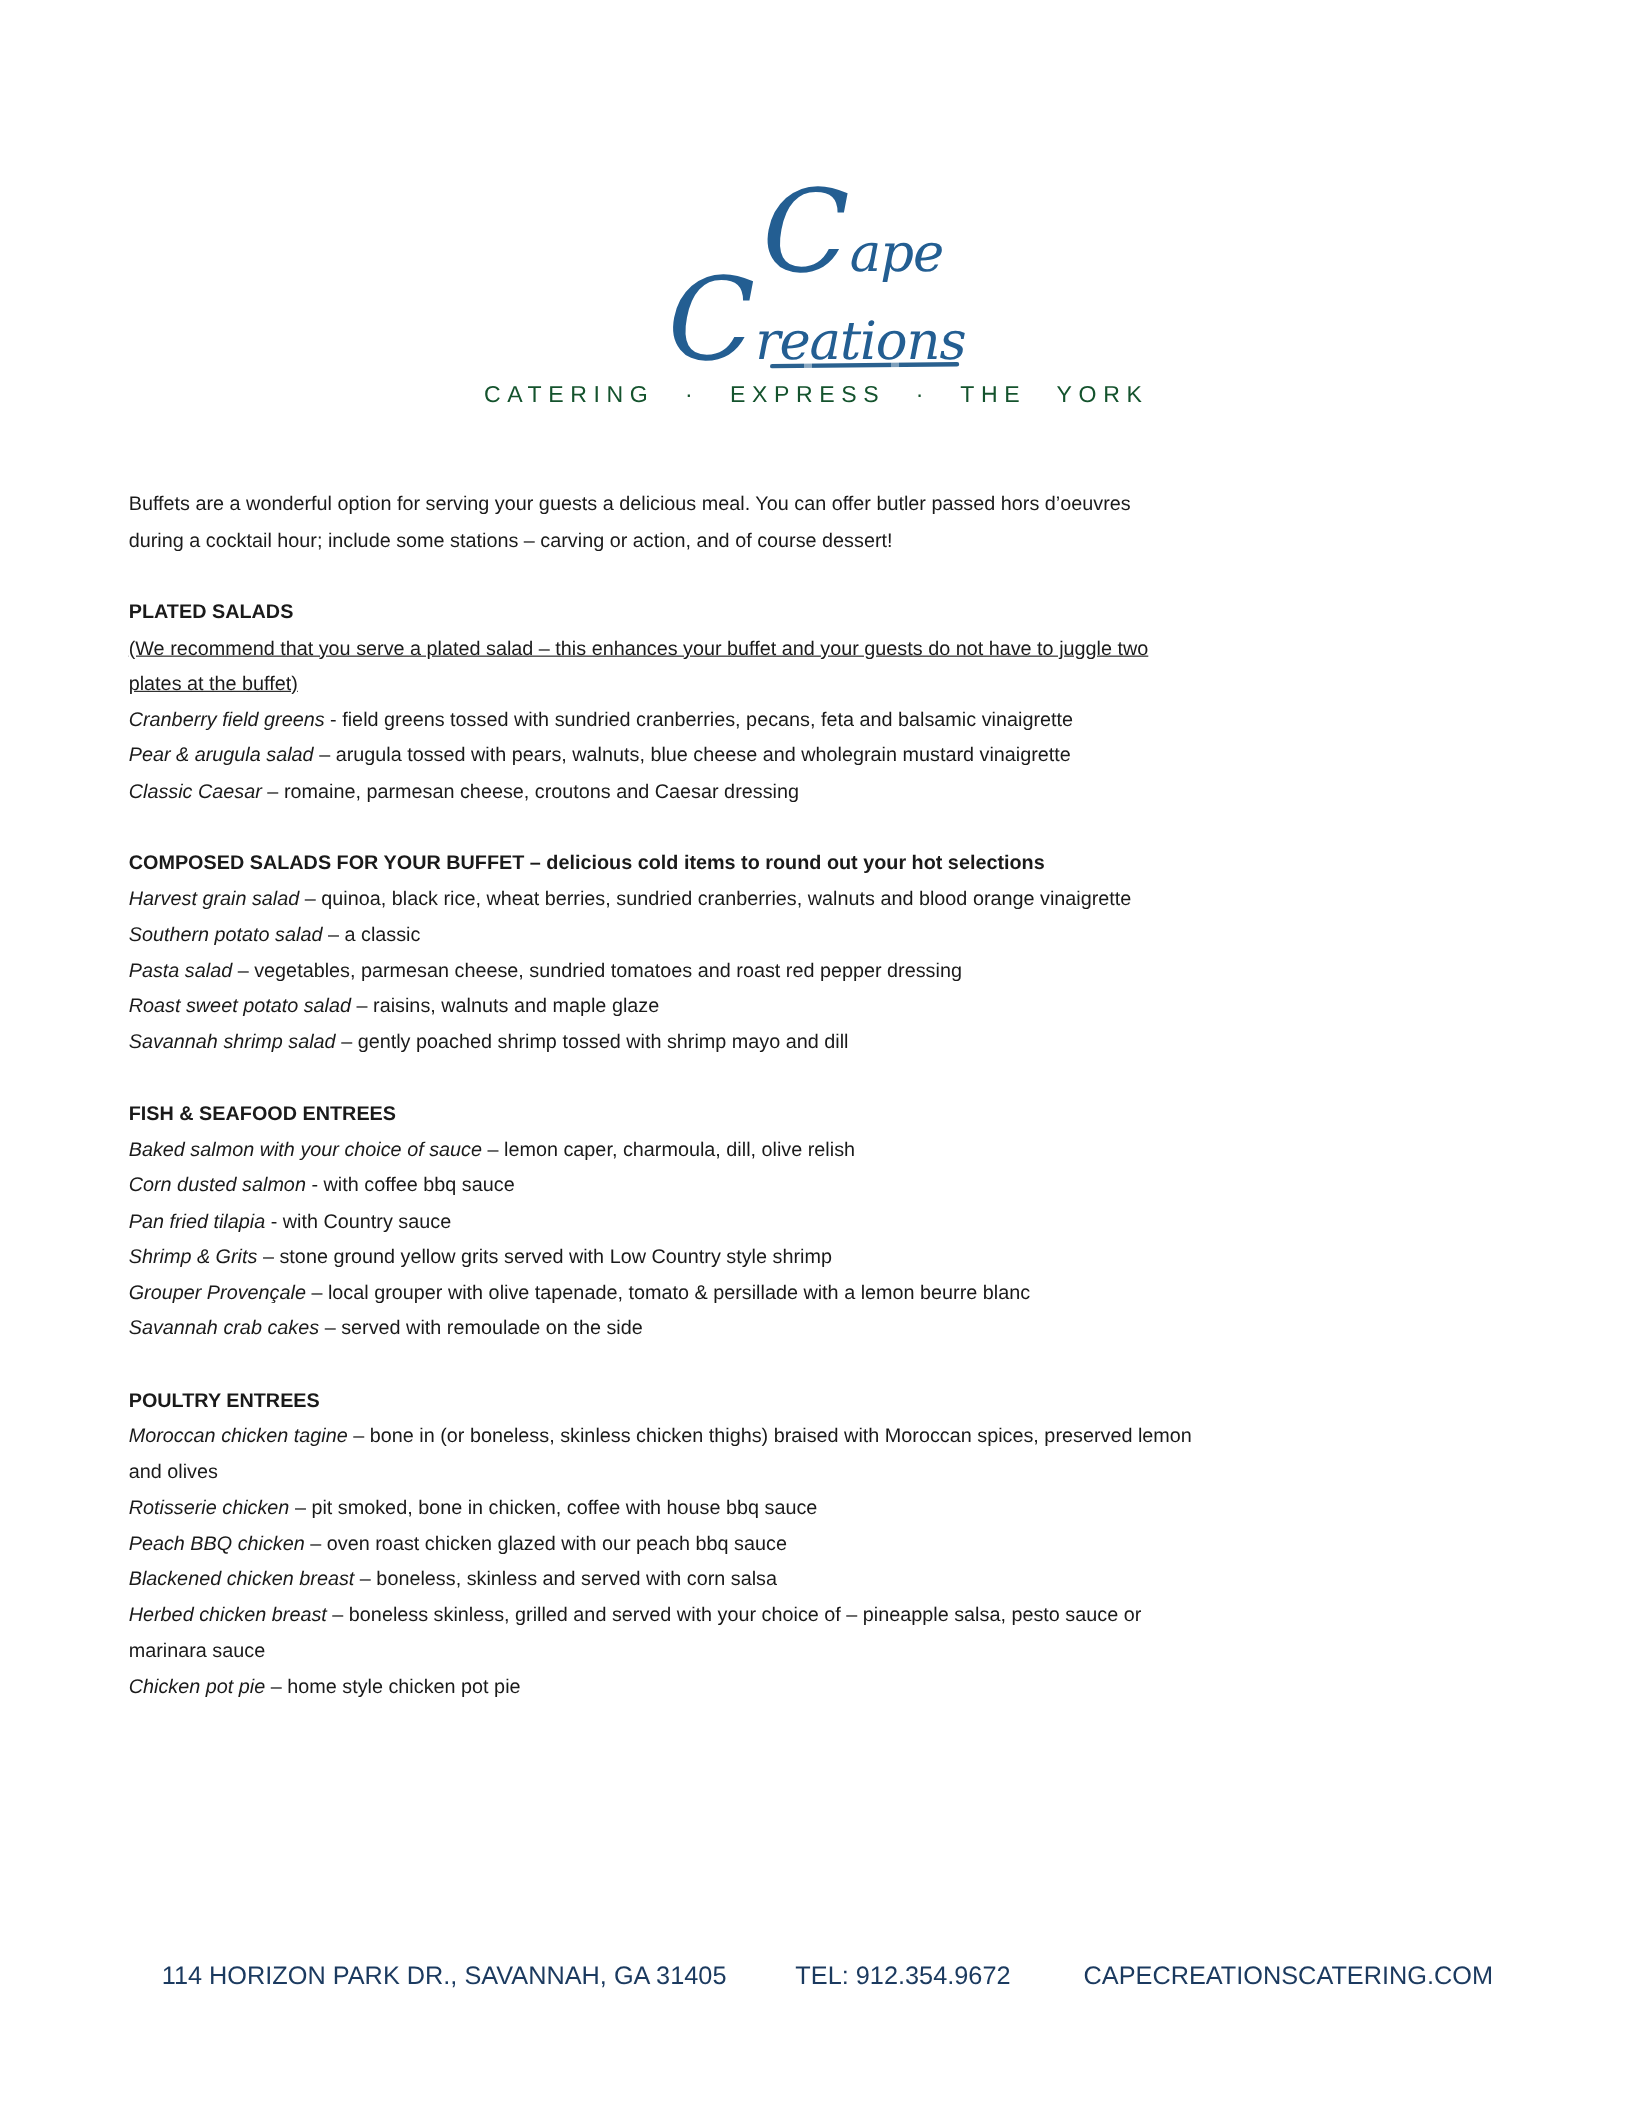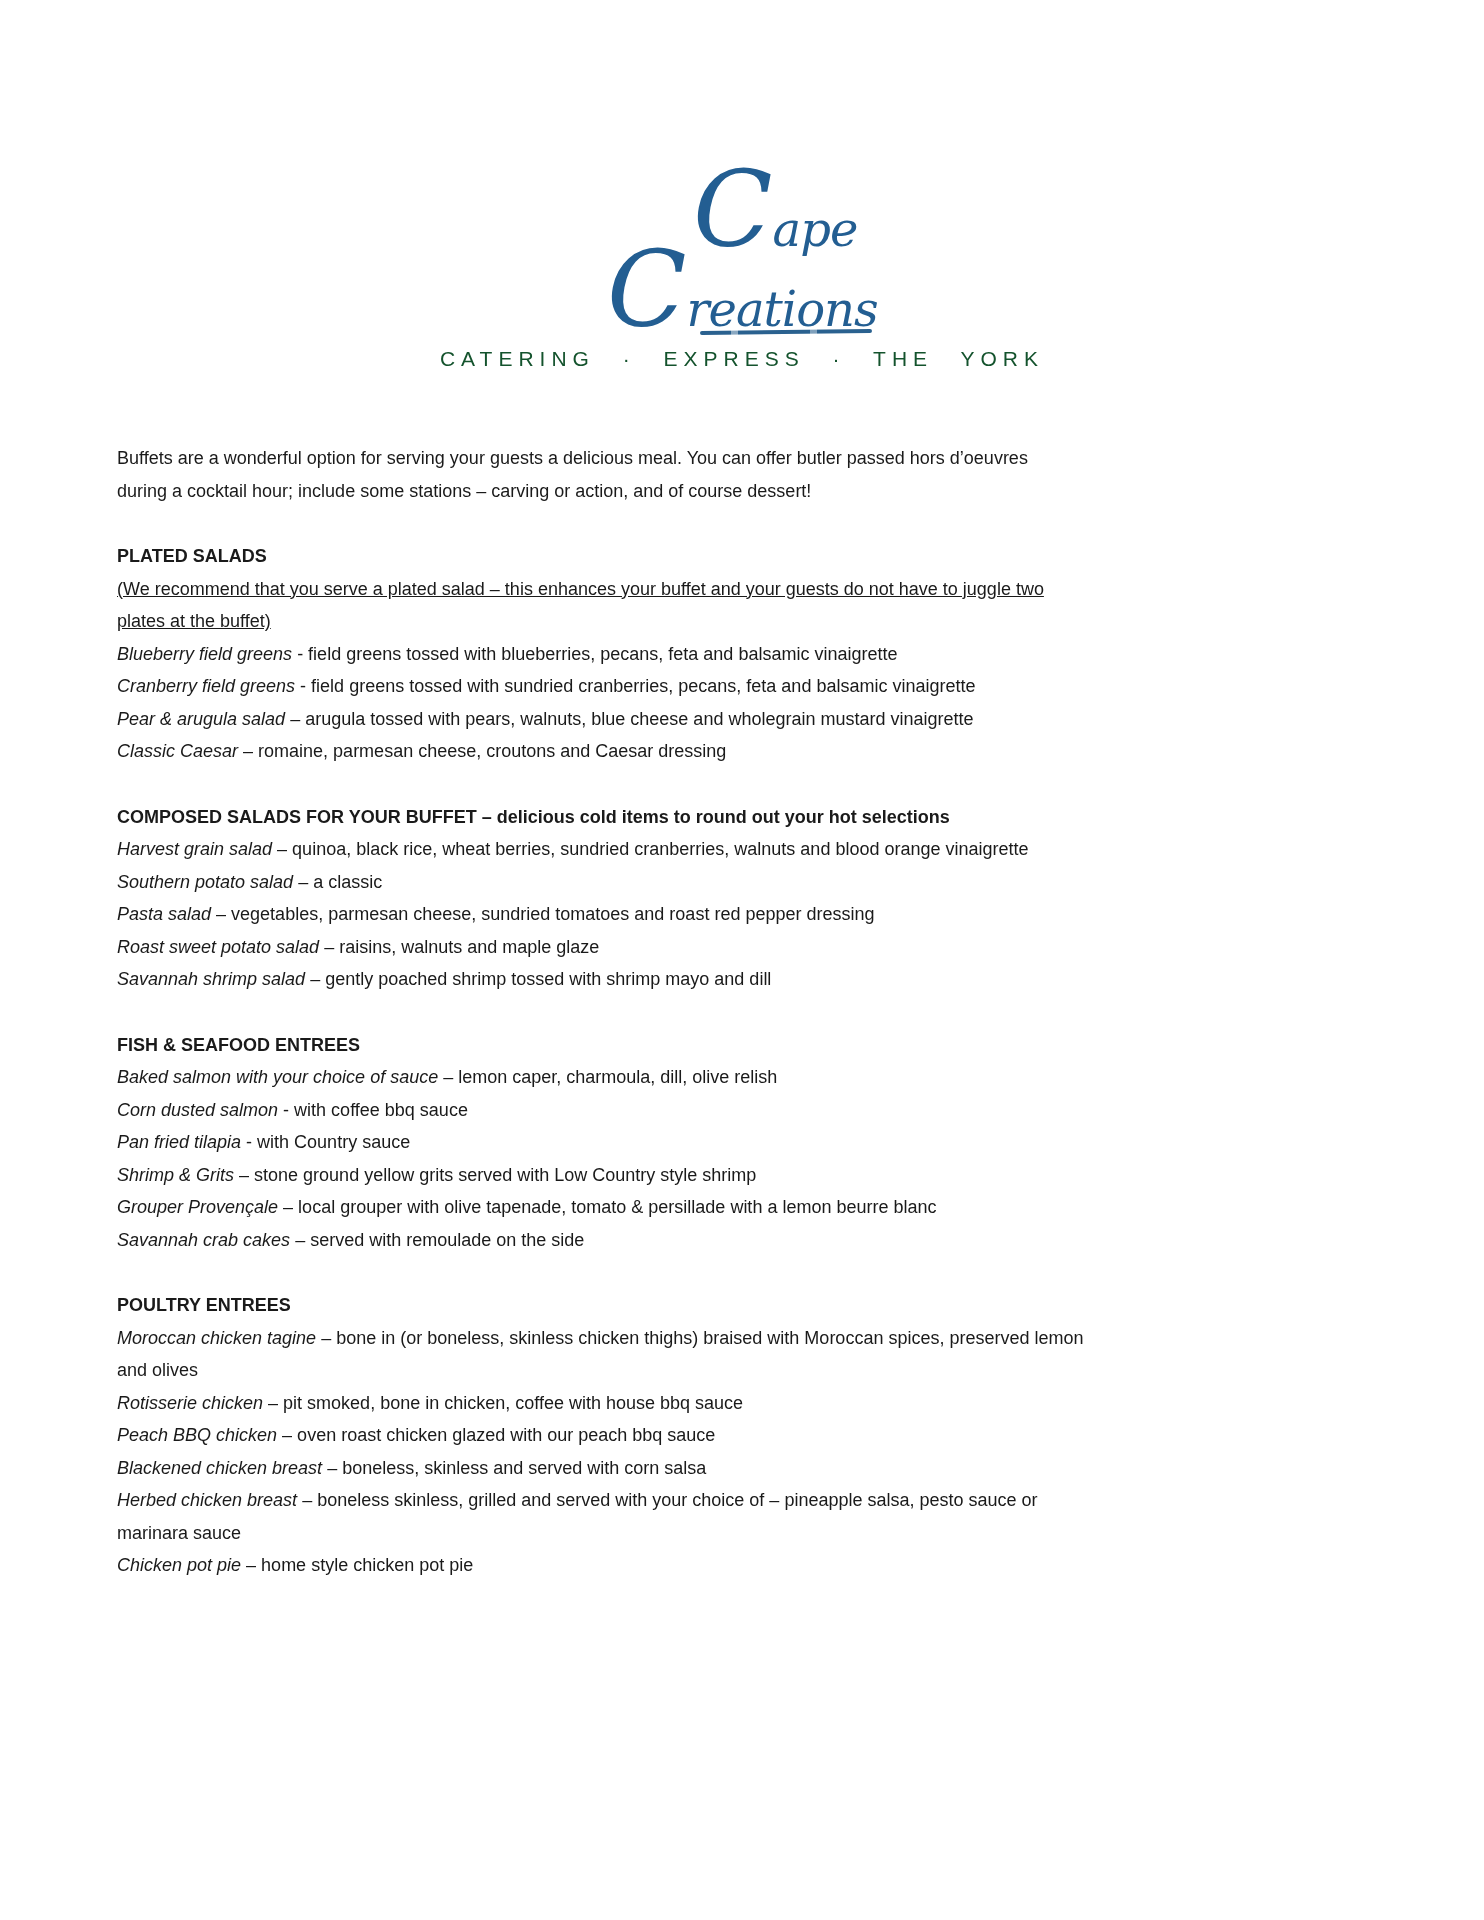--- a/index.html
+++ b/index.html
@@ -105,21 +105,20 @@
 
   <div class="content">
 
     <p class="intro">Buffets are a wonderful option for serving your guests a delicious meal. You can offer butler passed hors d’oeuvres
 during a cocktail hour; include some stations – carving or action, and of course dessert!</p>
 
     <div class="menu-section">
       <p class="section-heading">PLATED SALADS</p>
       <p class="section-note">(We recommend that you serve a plated salad – this enhances your buffet and your guests do not have to juggle two
 plates at the buffet)</p>
-      <p class="item"><span class="item-name">Blueberry field greens</span><span class="item-desc">- field greens tossed with blueberries, pecans, feta and balsamic vinaigrette</span></p>
       <p class="item"><span class="item-name">Cranberry field greens</span><span class="item-desc">- field greens tossed with sundried cranberries, pecans, feta and balsamic vinaigrette</span></p>
       <p class="item"><span class="item-name">Pear &amp; arugula salad</span><span class="item-desc">– arugula tossed with pears, walnuts, blue cheese and wholegrain mustard vinaigrette</span></p>
       <p class="item"><span class="item-name">Classic Caesar</span><span class="item-desc">– romaine, parmesan cheese, croutons and Caesar dressing</span></p>
     </div>
 
     <div class="menu-section">
       <p class="section-heading">COMPOSED SALADS FOR YOUR BUFFET – delicious cold items to round out your hot selections</p>
       <p class="item"><span class="item-name">Harvest grain salad</span><span class="item-desc">– quinoa, black rice, wheat berries, sundried cranberries, walnuts and blood orange vinaigrette</span></p>
       <p class="item"><span class="item-name">Southern potato salad</span><span class="item-desc">– a classic</span></p>
       <p class="item"><span class="item-name">Pasta salad</span><span class="item-desc">– vegetables, parmesan cheese, sundried tomatoes and roast red pepper dressing</span></p>
@@ -144,14 +143,19 @@
       <p class="item"><span class="item-name">Rotisserie chicken</span><span class="item-desc">– pit smoked, bone in chicken, coffee with house bbq sauce</span></p>
       <p class="item"><span class="item-name">Peach BBQ chicken</span><span class="item-desc">– oven roast chicken glazed with our peach bbq sauce</span></p>
       <p class="item"><span class="item-name">Blackened chicken breast</span><span class="item-desc">– boneless, skinless and served with corn salsa</span></p>
       <p class="item"><span class="item-name">Herbed chicken breast</span><span class="item-desc">– boneless skinless, grilled and served with your choice of – pineapple salsa, pesto sauce or
 marinara sauce</span></p>
       <p class="item"><span class="item-name">Chicken pot pie</span><span class="item-desc">– home style chicken pot pie</span></p>
     </div>
 
   </div>
 
+  <div class="footer">
+    <span class="f-address">114 HORIZON PARK DR., SAVANNAH, GA 31405</span>
+    <span class="f-phone">TEL: 912.354.9672</span>
+    <span class="f-site">CAPECREATIONSCATERING.COM</span>
+  </div>
 
 </div>
 
 </body></html>

